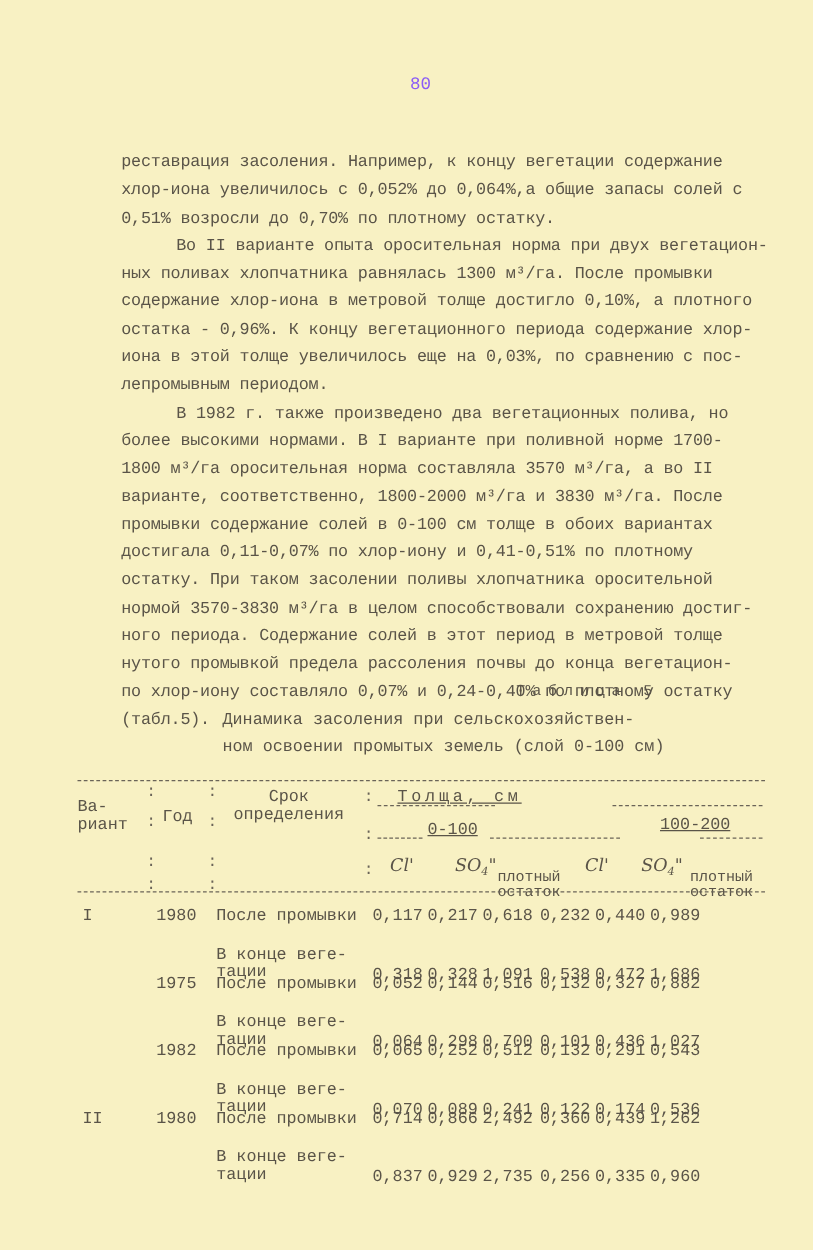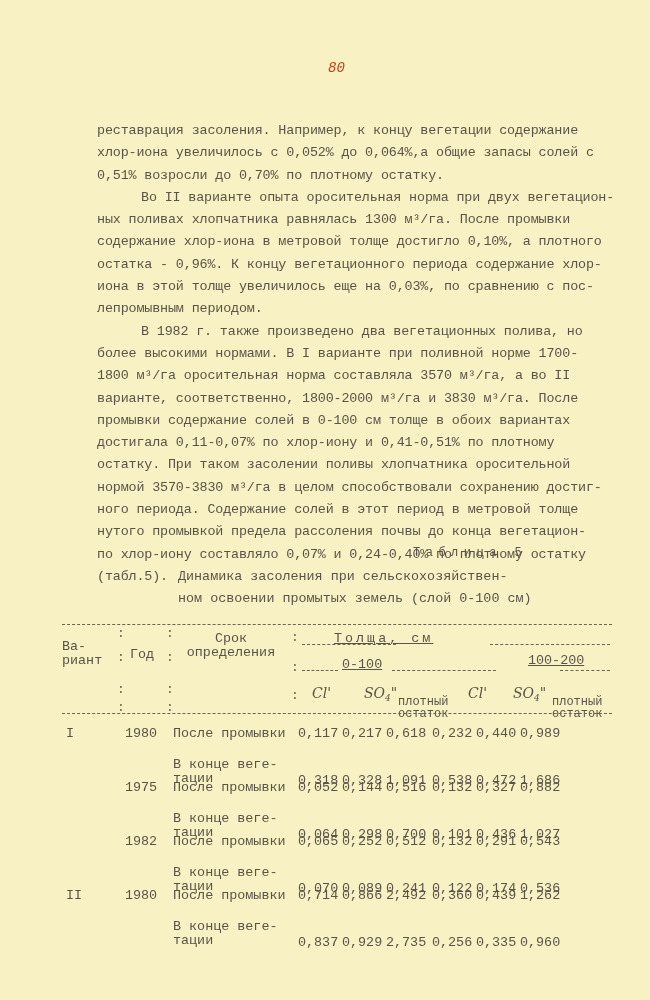--- a/index.html
+++ b/index.html
@@ -5,21 +5,21 @@
   html, body { margin: 0; padding: 0; }
   body {
     width: 650px; height: 1000px; overflow: hidden;
     background: #f8f1c3;
     font-family: "Liberation Mono", "DejaVu Sans Mono", monospace;
     color: #5a5448;
     position: relative;
   }
   .page { position: absolute; left: 0; top: 0; width: 650px; height: 1000px; }
   .page-number {
-    position: absolute; left: 328px; top: 60px; font-size: 14px; color: #c2410c; font-style: italic;
+    position: absolute; left: 328px; top: 60px; font-size: 14px; color: #8b5cf6;
   }
   .body-text {
     position: absolute; left: 62px; top: 120px; width: 560px;
     font-size: 13.4px; line-height: 22.3px; letter-spacing: -0.15px;
   }
   .line { white-space: pre; display: block; margin-left: 35px; }
   .indent { padding-left: 44px; }
   .table-label {
     position: absolute; left: 413px; top: 546px; font-size: 12px; letter-spacing: 5.5px;
   }
@@ -96,21 +96,21 @@
   <div class="colon" style="left:117px; top:700px;">:</div>
   <div class="colon" style="left:166px; top:626px;">:</div>
   <div class="colon" style="left:166px; top:650px;">:</div>
   <div class="colon" style="left:166px; top:682px;">:</div>
   <div class="colon" style="left:166px; top:700px;">:</div>
   <div class="colon" style="left:291px; top:630px;">:</div>
   <div class="colon" style="left:291px; top:660px;">:</div>
   <div class="colon" style="left:291px; top:688px;">:</div>
 
   <div class="dash-line" style="top:644px; left:302px; width:94px;"></div>
-  <div class="hcell underl" style="left:334px; top:632px; letter-spacing:3px;">Толща, см</div>
+  <div class="hcell underl" style="left:318px; top:632px; letter-spacing:3px;">Толща, см</div>
   <div class="dash-line" style="top:644px; left:490px; width:120px;"></div>
 
   <div class="dash-line" style="top:670px; left:302px; width:36px;"></div>
   <div class="hcell underl" style="left:342px; top:658px;">0-100</div>
   <div class="dash-line" style="top:670px; left:392px; width:104px;"></div>
   <div class="hcell underl" style="left:500px; top:654px;margin-left:28px;">100-200</div>
   <div class="dash-line" style="top:670px; left:560px; width:50px;"></div>
 
   <div class="hcell ital" style="left:312px; top:686px;"><span>Cl</span><span>'</span></div>
   <div class="hcell ital" style="left:364px; top:686px;"><span>SO</span><span class="sub">4</span><span>"</span></div>

